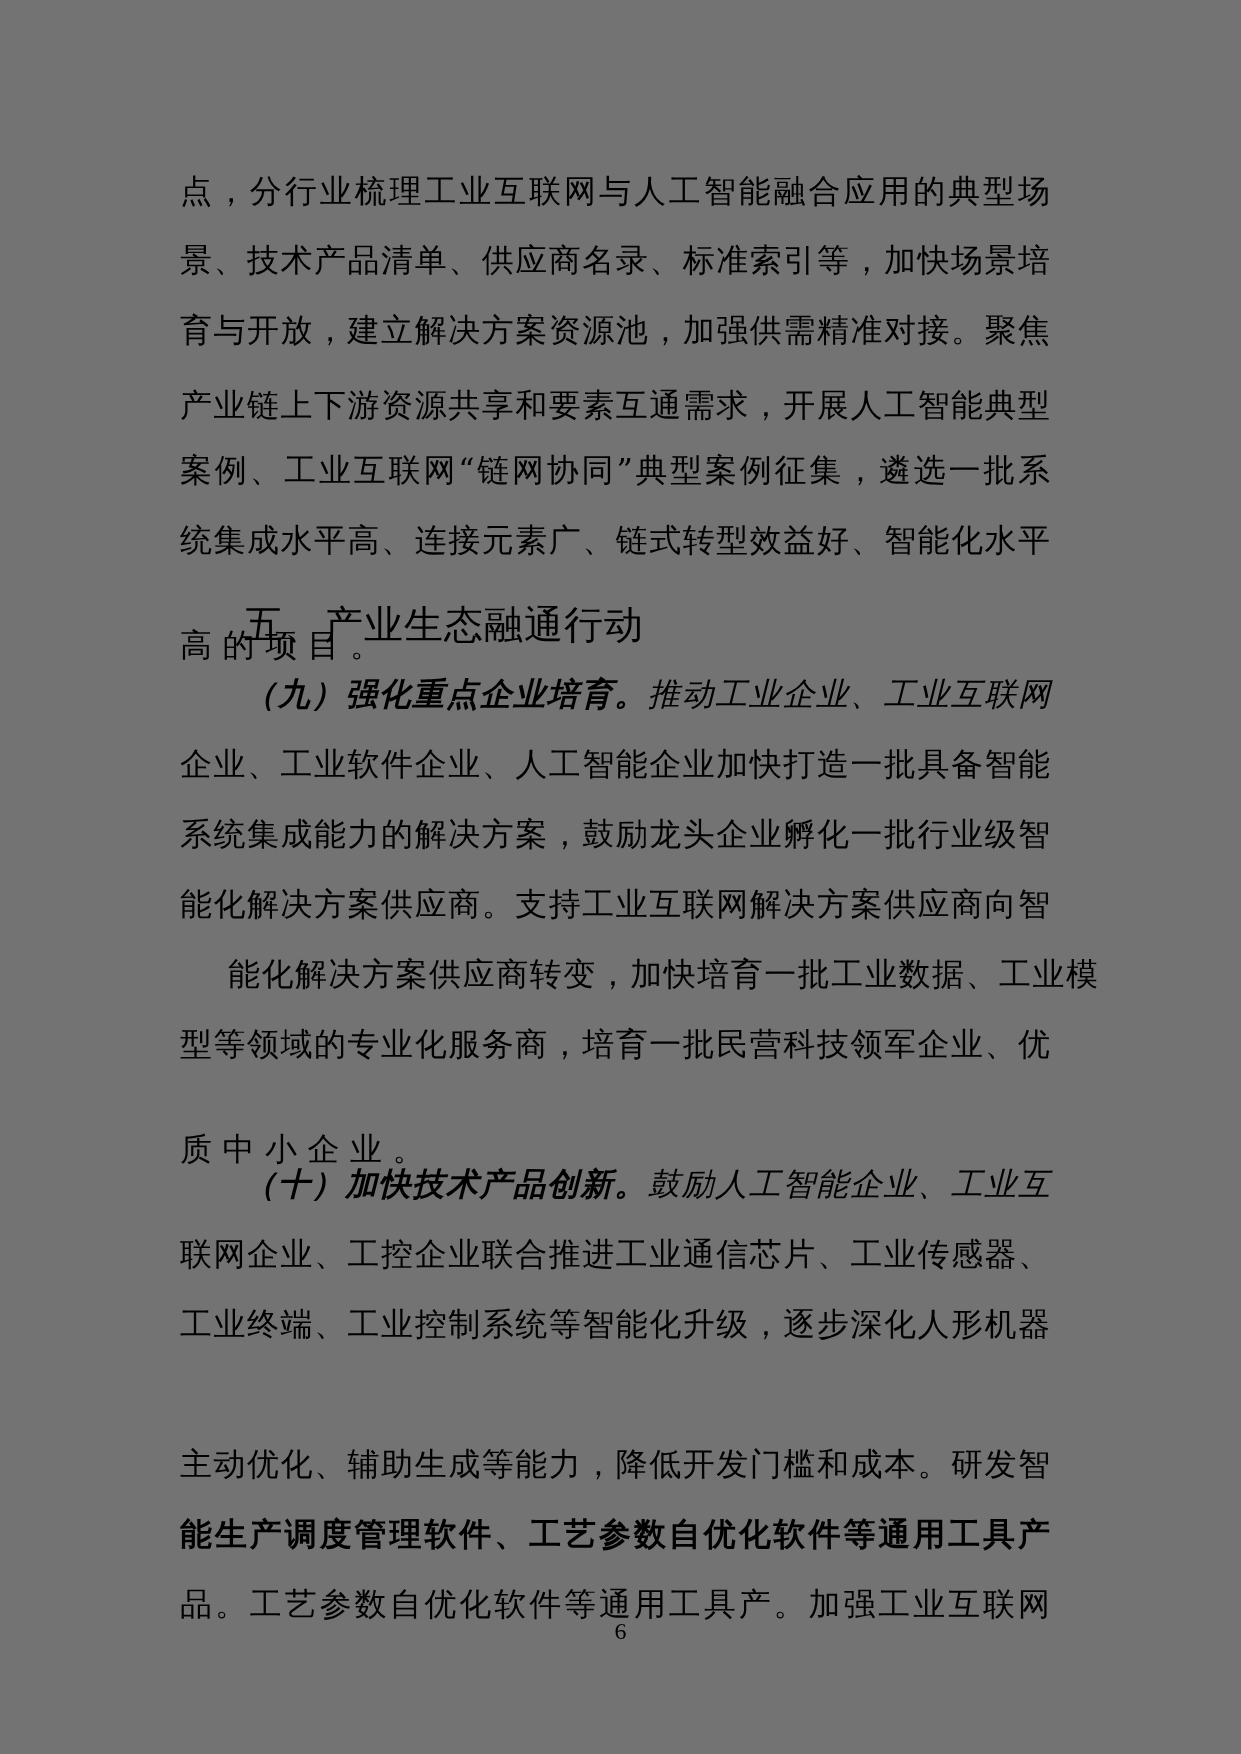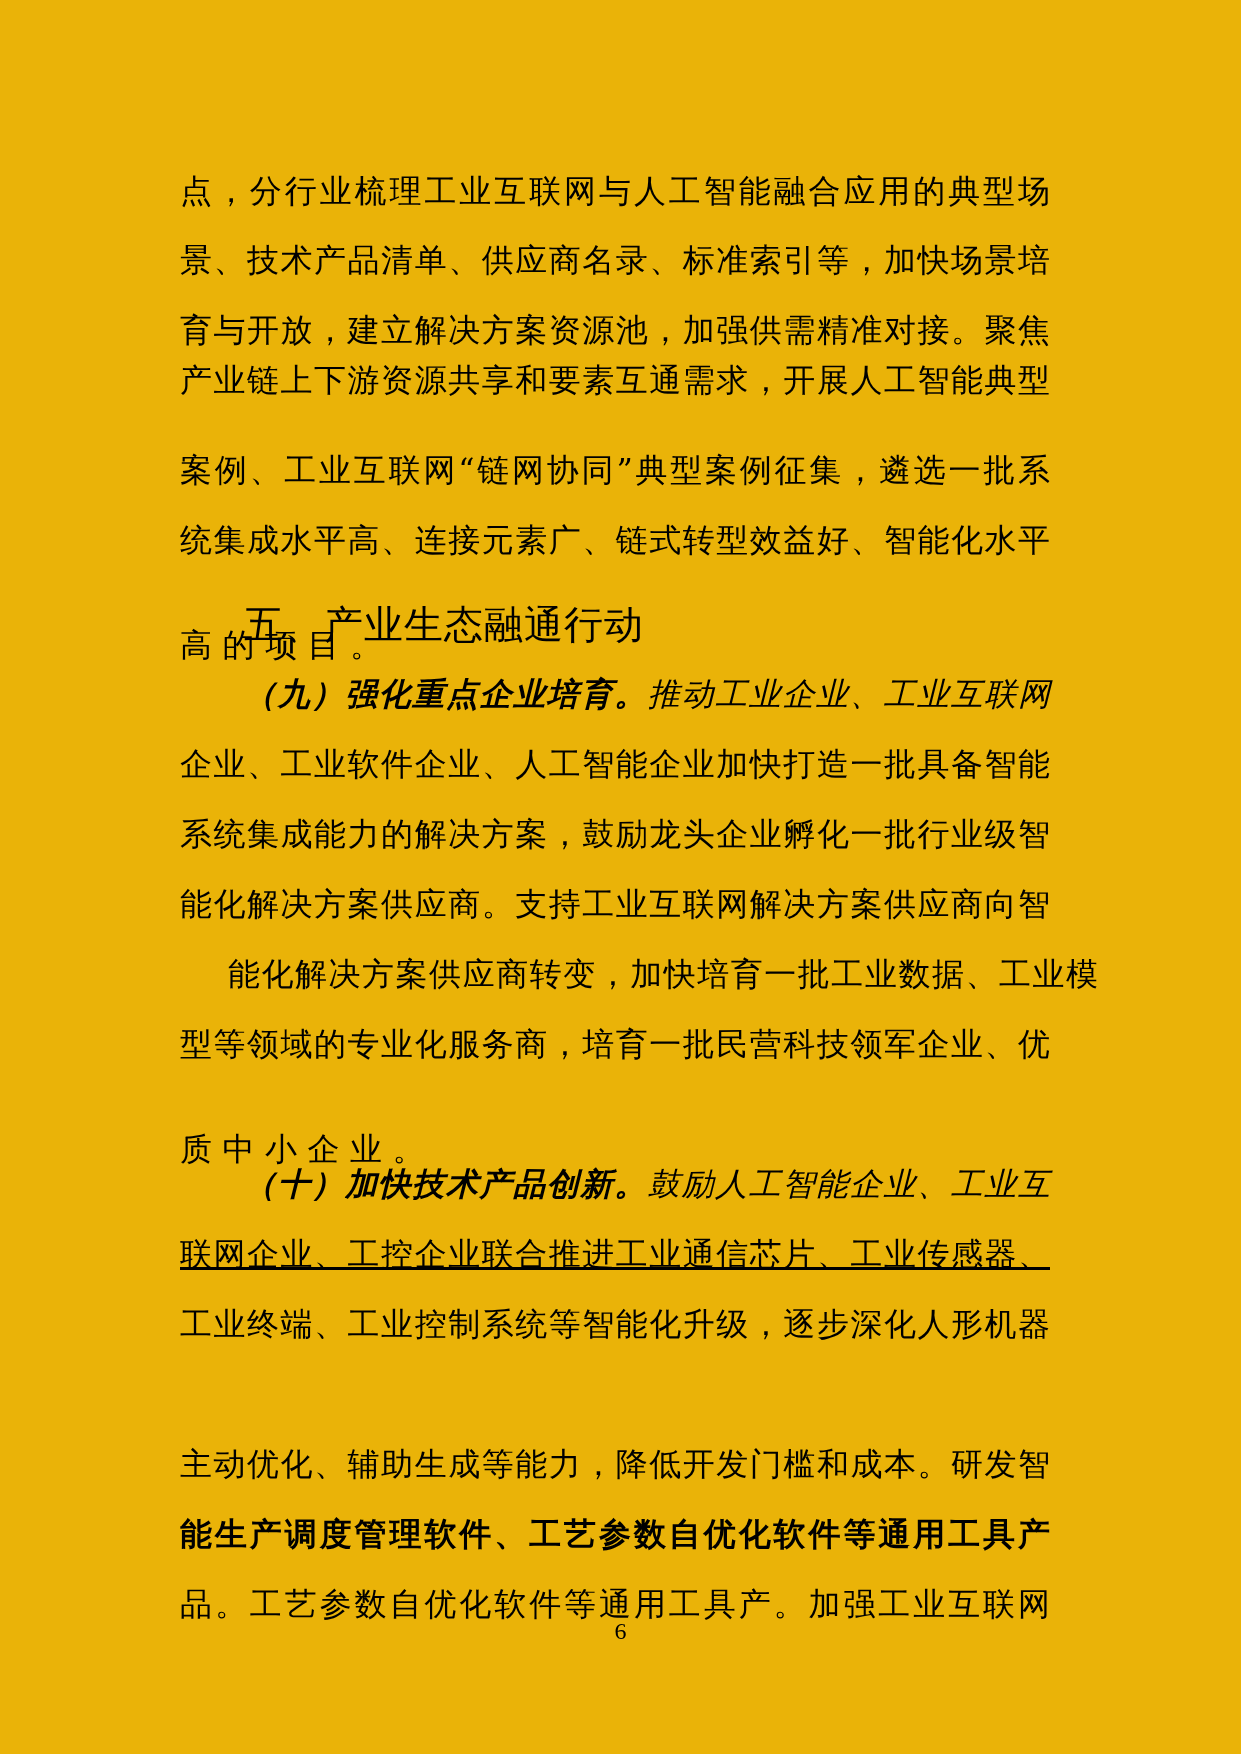--- a/index.html
+++ b/index.html
@@ -13,21 +13,21 @@
       position: relative;
       overflow: hidden;
       font-family: "DejaVu Serif", "Liberation Serif", serif;
       color: #000000;
     }
     .page {
       position: absolute;
       left: 0; top: 0;
       width: 1241px;
       height: 1754px;
-      background: #eab308;
+      background: #737373;
     }
     .line {
       position: absolute;
       left: 180px;
       width: 870px;
       height: 50px;
       font-size: 32px;
       line-height: 50px;
       white-space: nowrap;
       text-align: justify;
@@ -70,40 +70,40 @@
     }
   </style>
 </head>
 <body>
 
 <div class="page">
 
   <div class="line" style="top:166px;">点，分行业梳理工业互联网与人工智能融合应用的典型场</div>
   <div class="line" style="top:235px;">景、技术产品清单、供应商名录、标准索引等，加快场景培</div>
   <div class="line" style="top:305px;">育与开放，建立解决方案资源池，加强供需精准对接。聚焦</div>
-  <div class="line" style="top:355px;">产业链上下游资源共享和要素互通需求，开展人工智能典型</div>
+  <div class="line" style="top:383px;font-family:Liberation Mono, monospace;">产业链上下游资源共享和要素互通需求，开展人工智能典型</div>
   <div class="line" style="top:445px;">案例、工业互联网“链网协同”典型案例征集，遴选一批系</div>
   <div class="line" style="top:515px;">统集成水平高、连接元素广、链式转型效益好、智能化水平</div>
   <div class="line last" style="top:585px;">高的项目。</div>
 
   <div class="section-heading" style="top:600px;">五、产业生态融通行动</div>
 
   <div class="line indent" style="top:669px;">
     <span class="bold-run">（九）强化重点企业培育。</span><span>推动工业企业、工业互联网</span>
   </div>
   <div class="line" style="top:739px;">企业、工业软件企业、人工智能企业加快打造一批具备智能</div>
   <div class="line" style="top:809px;">系统集成能力的解决方案，鼓励龙头企业孵化一批行业级智</div>
   <div class="line" style="top:879px;">能化解决方案供应商。支持工业互联网解决方案供应商向智</div>
   <div class="line" style="top:949px;margin-left:48px;">能化解决方案供应商转变，加快培育一批工业数据、工业模</div>
   <div class="line" style="top:1019px;">型等领域的专业化服务商，培育一批民营科技领军企业、优</div>
   <div class="line last" style="top:1089px;">质中小企业。</div>
 
   <div class="line indent" style="top:1159px;">
     <span class="bold-run">（十）加快技术产品创新。</span><span>鼓励人工智能企业、工业互</span>
   </div>
-  <div class="line" style="top:1229px;text-decoration:underline;">联网企业、工控企业联合推进工业通信芯片、工业传感器、</div>
+  <div class="line" style="top:1229px;">联网企业、工控企业联合推进工业通信芯片、工业传感器、</div>
   <div class="line" style="top:1299px;">工业终端、工业控制系统等智能化升级，逐步深化人形机器</div>
   <div class="line" style="top:1439px;">主动优化、辅助生成等能力，降低开发门槛和成本。研发智</div>
   <div class="line" style="top:1509px;font-weight:bold;">能生产调度管理软件、工艺参数自优化软件等通用工具产</div>
   <div class="line" style="top:1579px;">品。工艺参数自优化软件等通用工具产。加强工业互联网</div>
 
   <div class="page-number" style="top:1616px;">6</div>
 </div>
 
 </body></html>

